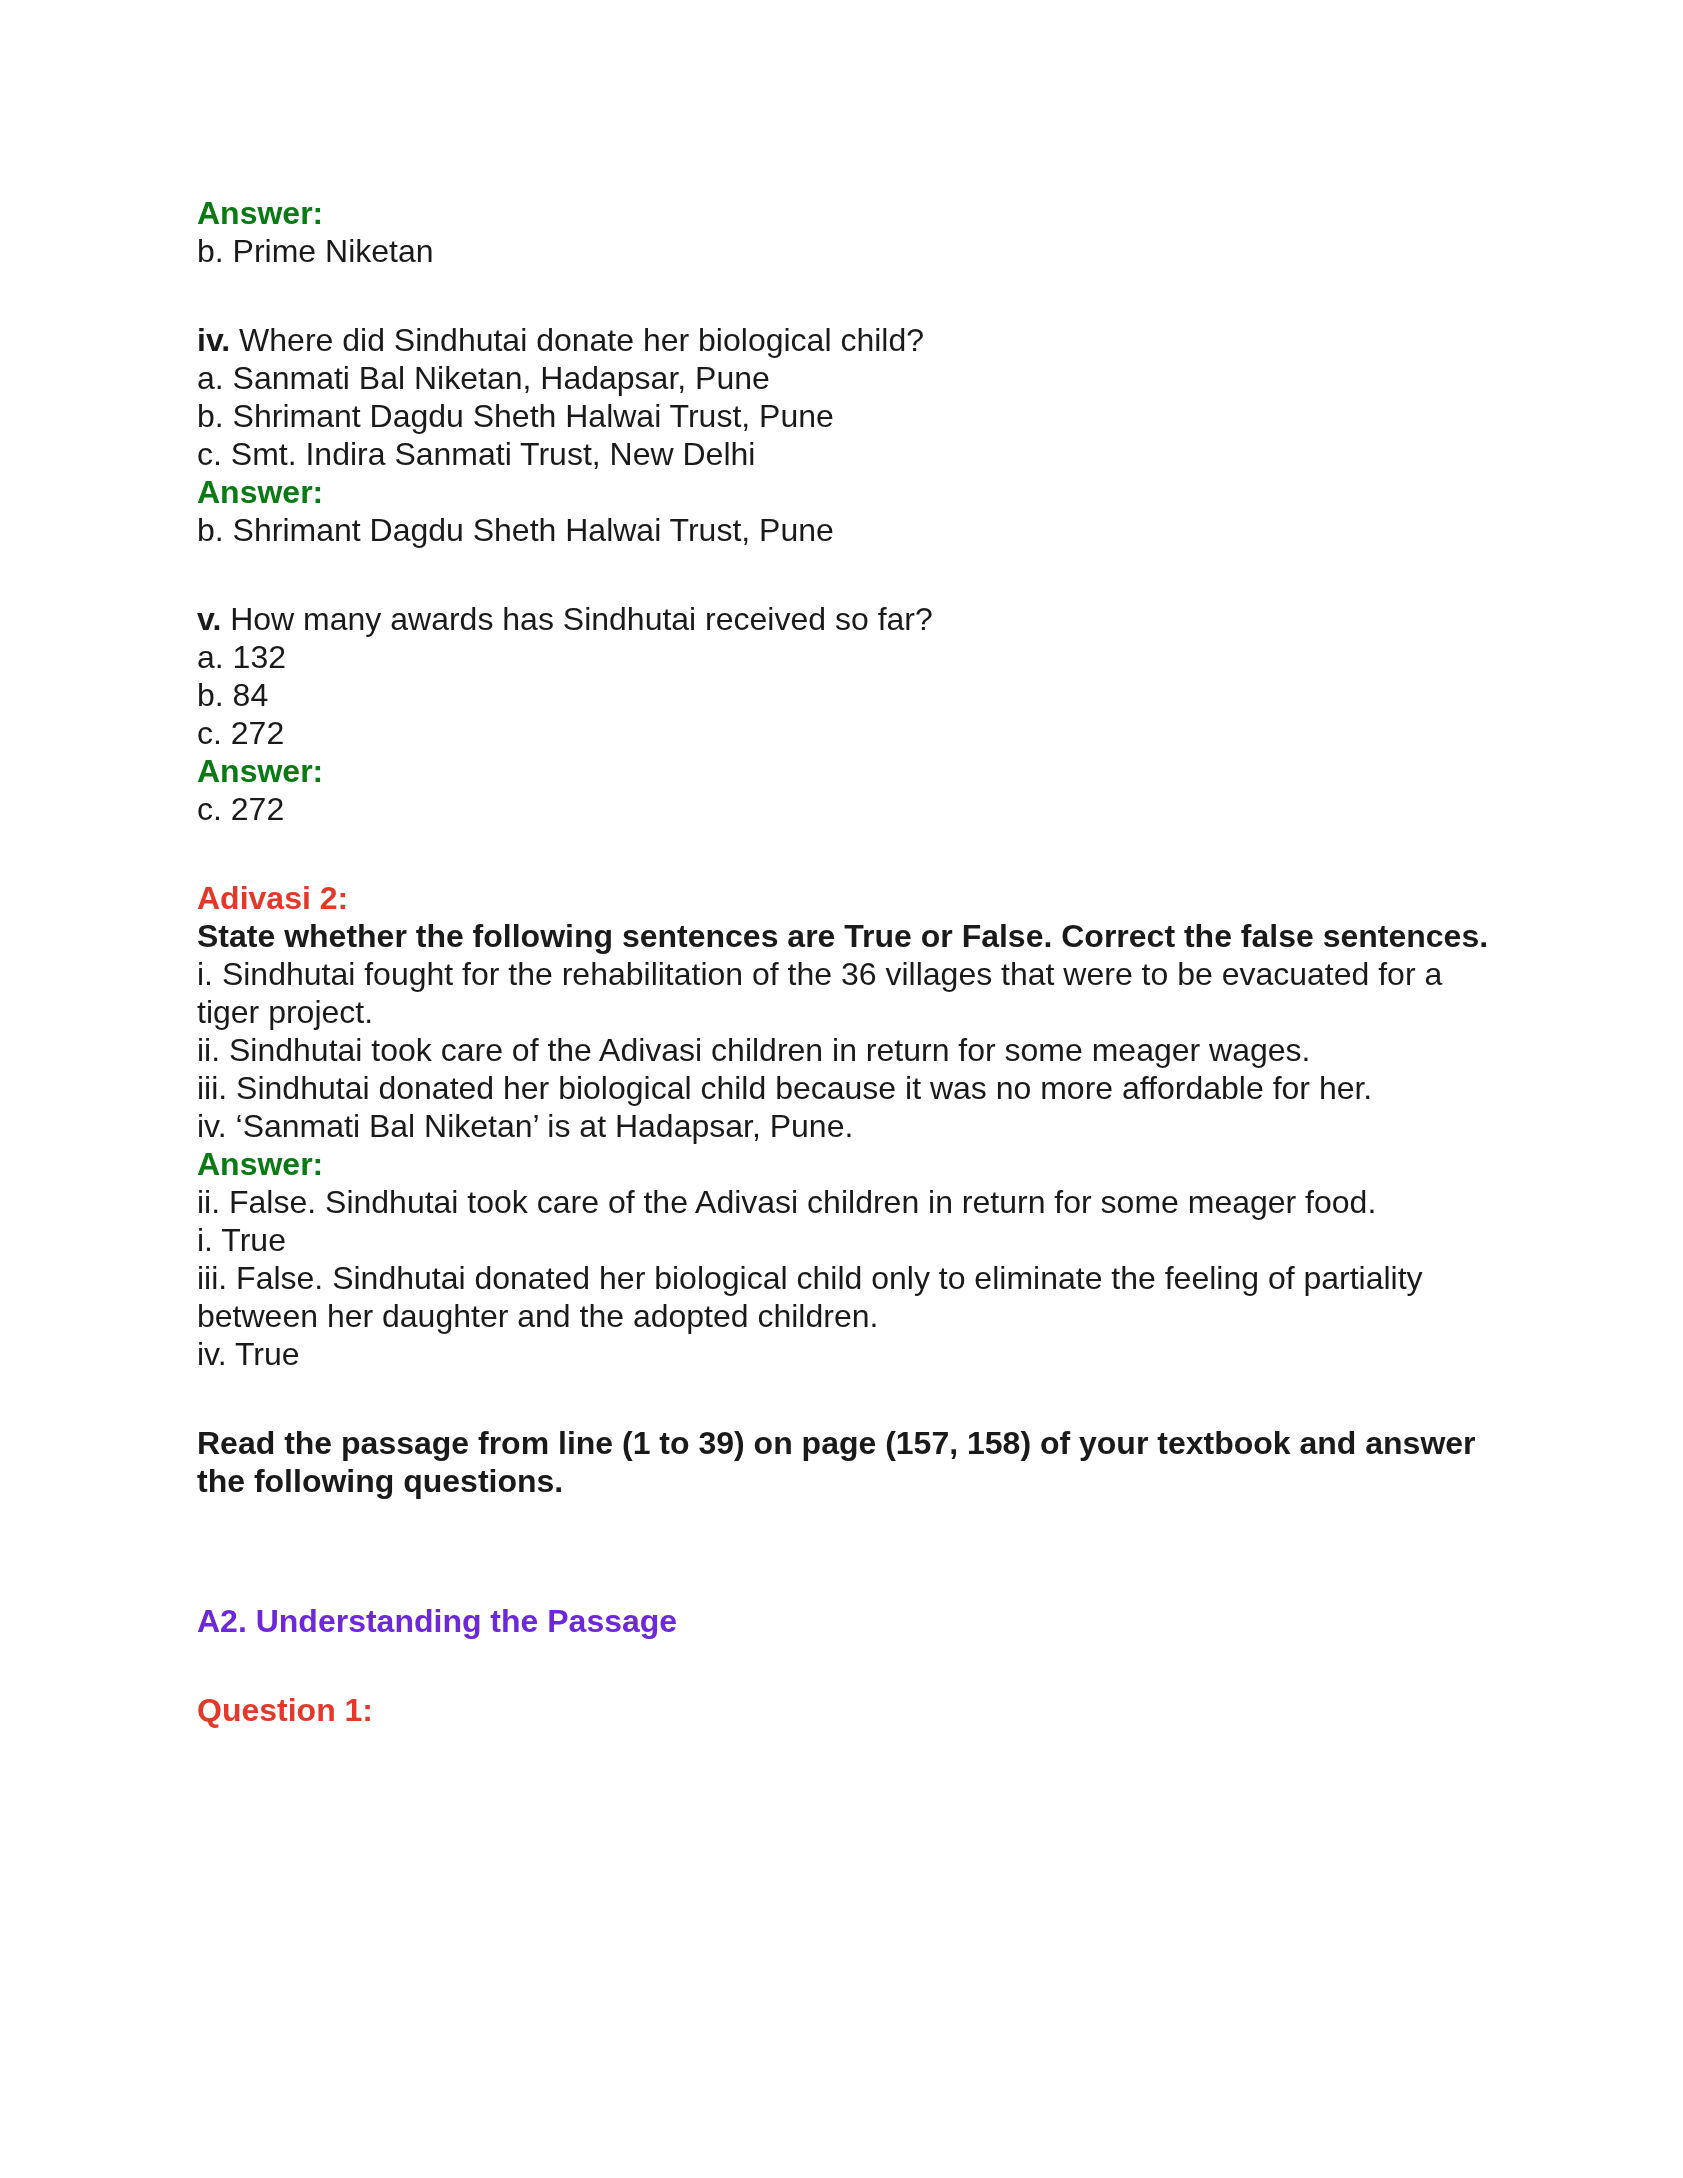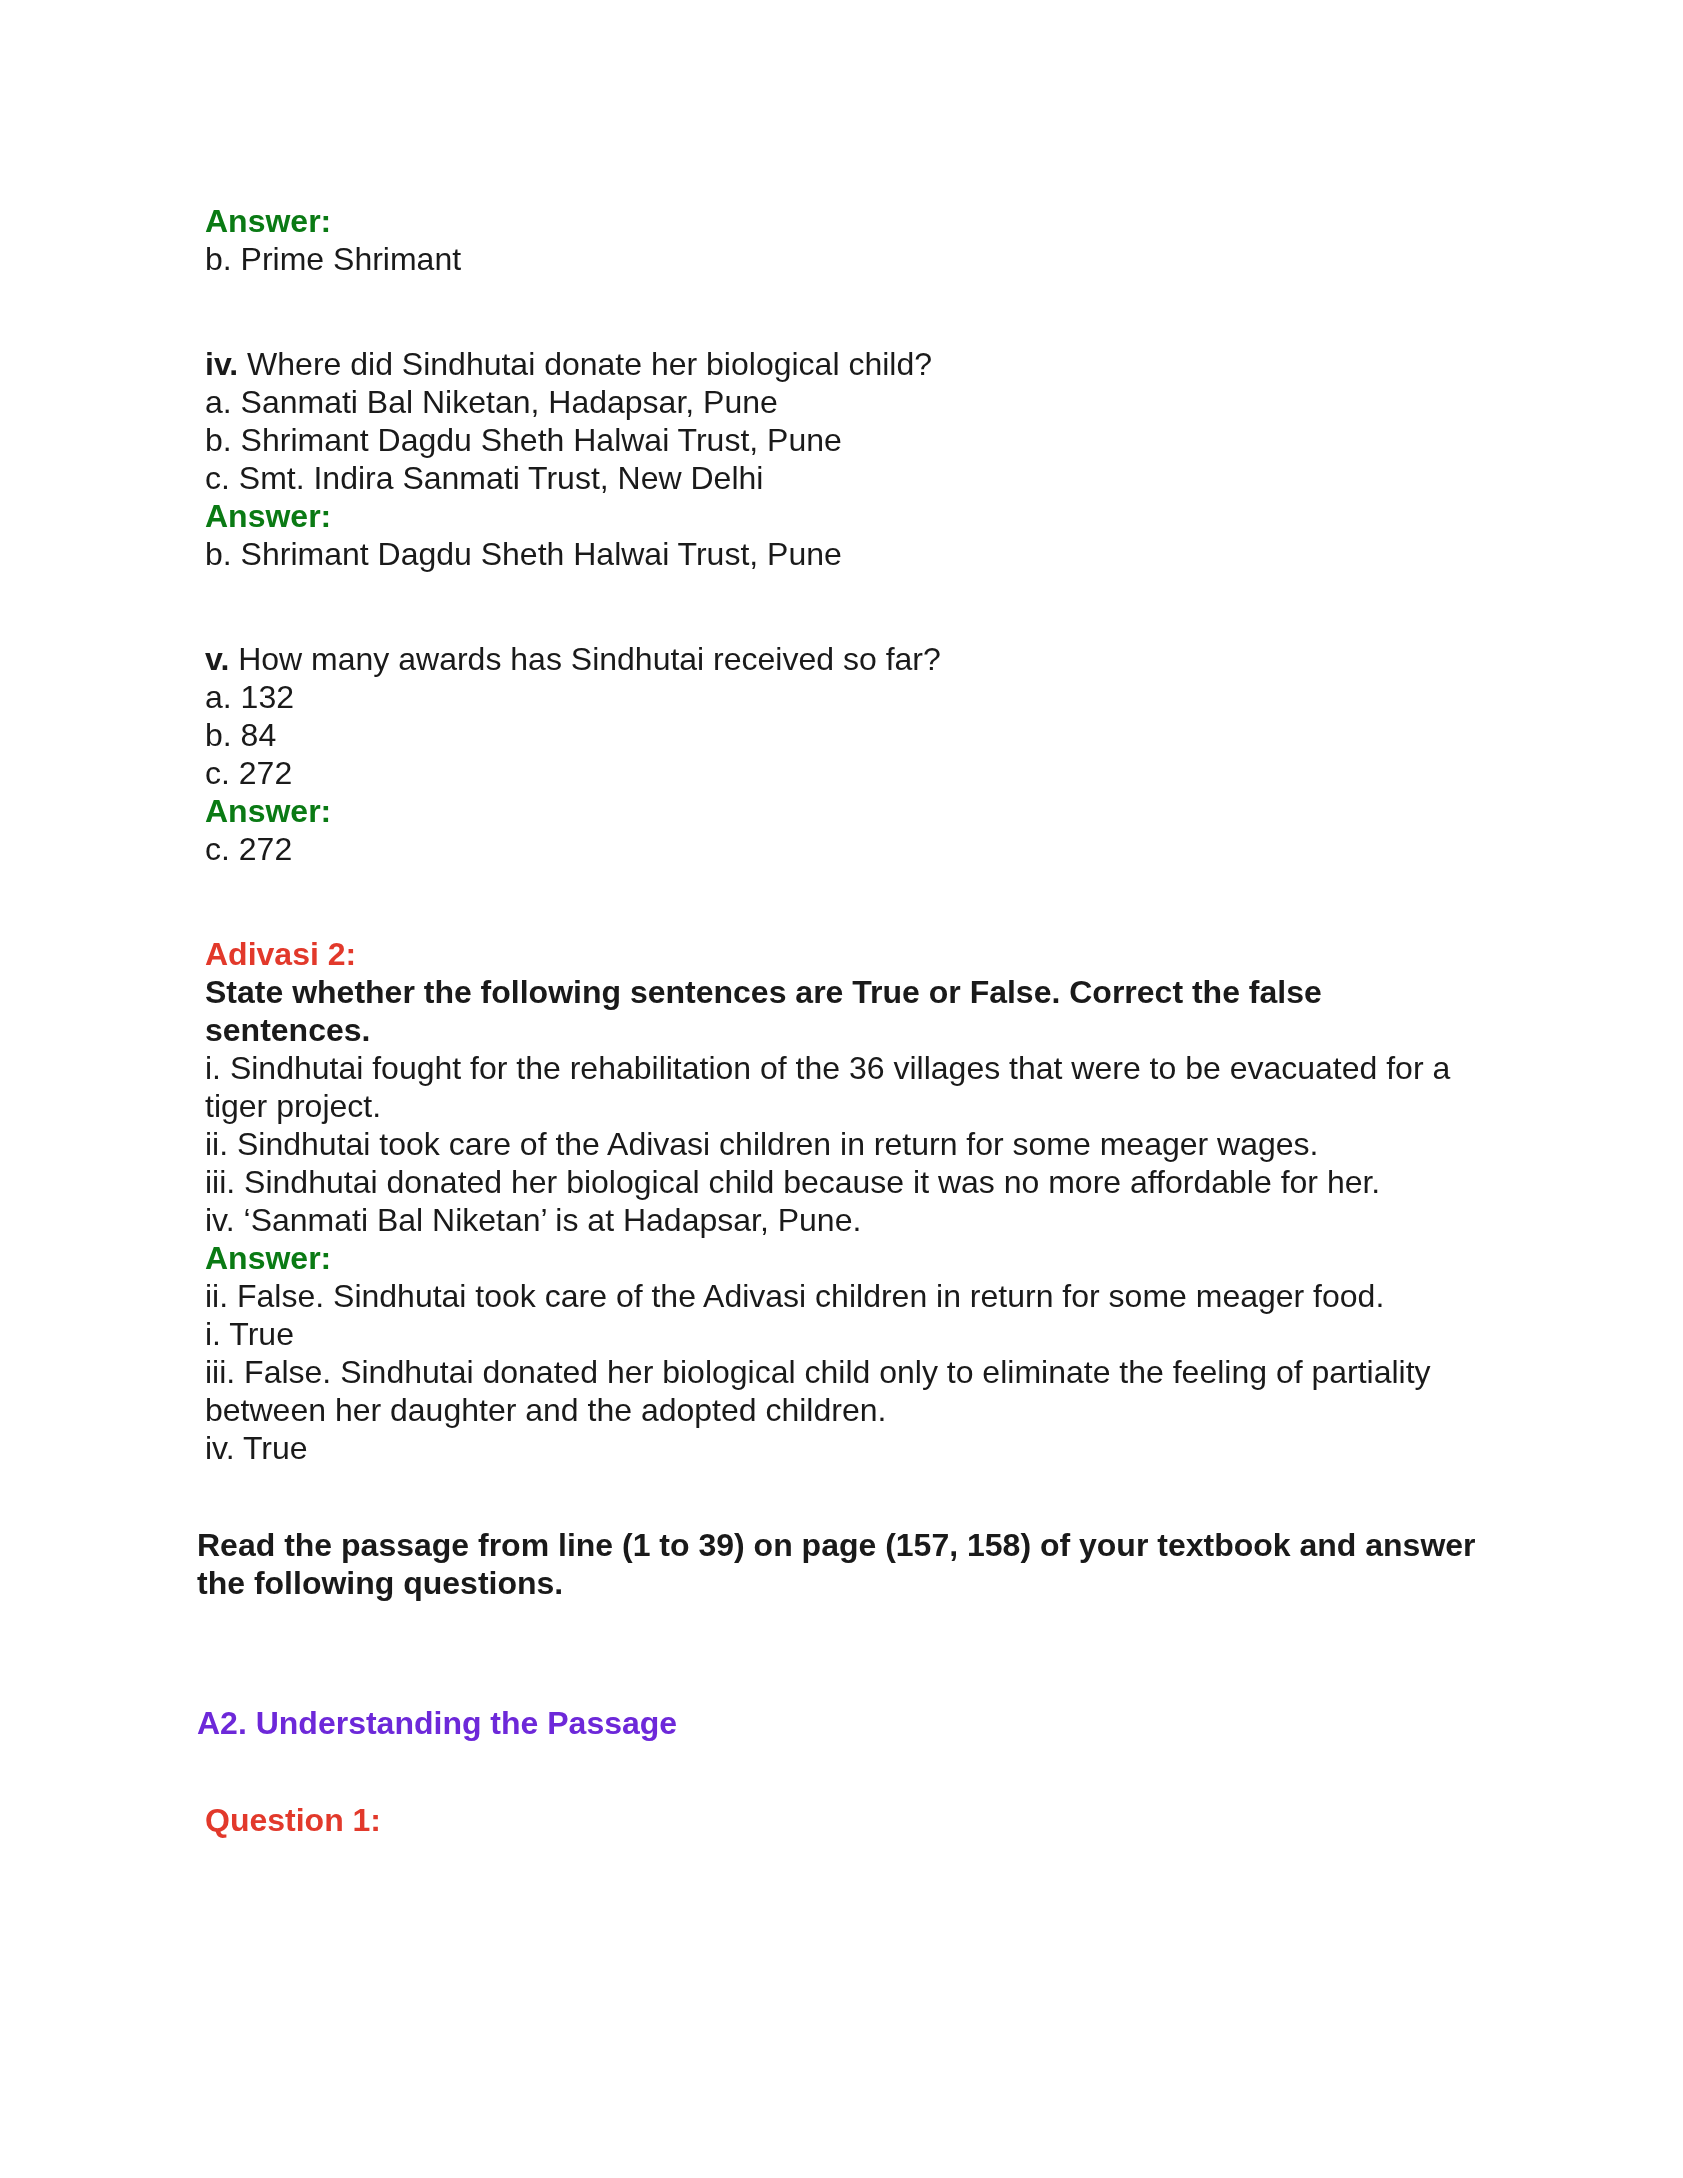--- a/index.html
+++ b/index.html
@@ -5,30 +5,30 @@
   html, body { margin: 0; padding: 0; background: #ffffff; }
   body { width: 1683px; height: 2178px; position: relative; overflow: hidden;
          font-family: "Liberation Sans", sans-serif; color: #1a1a1a; }
   .page { position: absolute; left: 197px; top: 194px; width: 1297px; }
   .line { font-size: 32px; line-height: 38px; margin: 0; white-space: pre-wrap; }
   .green { color: #0a7a14; font-weight: bold; }
   .red { color: #e2392b; font-weight: bold; }
   .blue { color: #6d28d9; font-weight: bold; }
   .bold { font-weight: bold; }
   .gap { height: 51px; }
-  .block { margin: 8px; }
+  .block { margin: 0; }
 </style>
 </head>
 <body>
 
 <div class="page">
 
   <div class="block">
     <p class="line green">Answer:</p>
-    <p class="line">b. Prime Shrimant</p>
+    <p class="line">b. Prime Niketan</p>
   </div>
 
   <div class="gap"></div>
 
   <div class="block">
     <p class="line"><span class="bold">iv.</span><span> Where did Sindhutai donate her biological child?</span></p>
     <p class="line">a. Sanmati Bal Niketan, Hadapsar, Pune</p>
     <p class="line">b. Shrimant Dagdu Sheth Halwai Trust, Pune</p>
     <p class="line">c. Smt. Indira Sanmati Trust, New Delhi</p>
     <p class="line green">Answer:</p>

